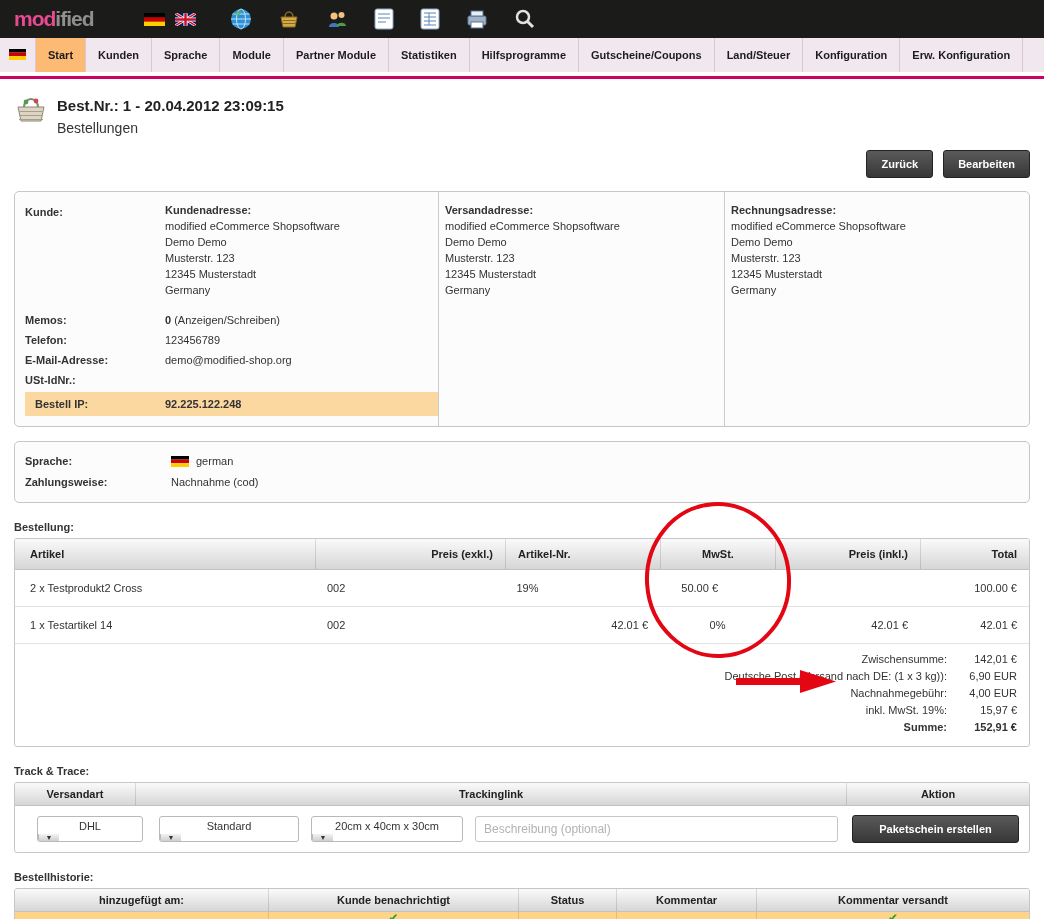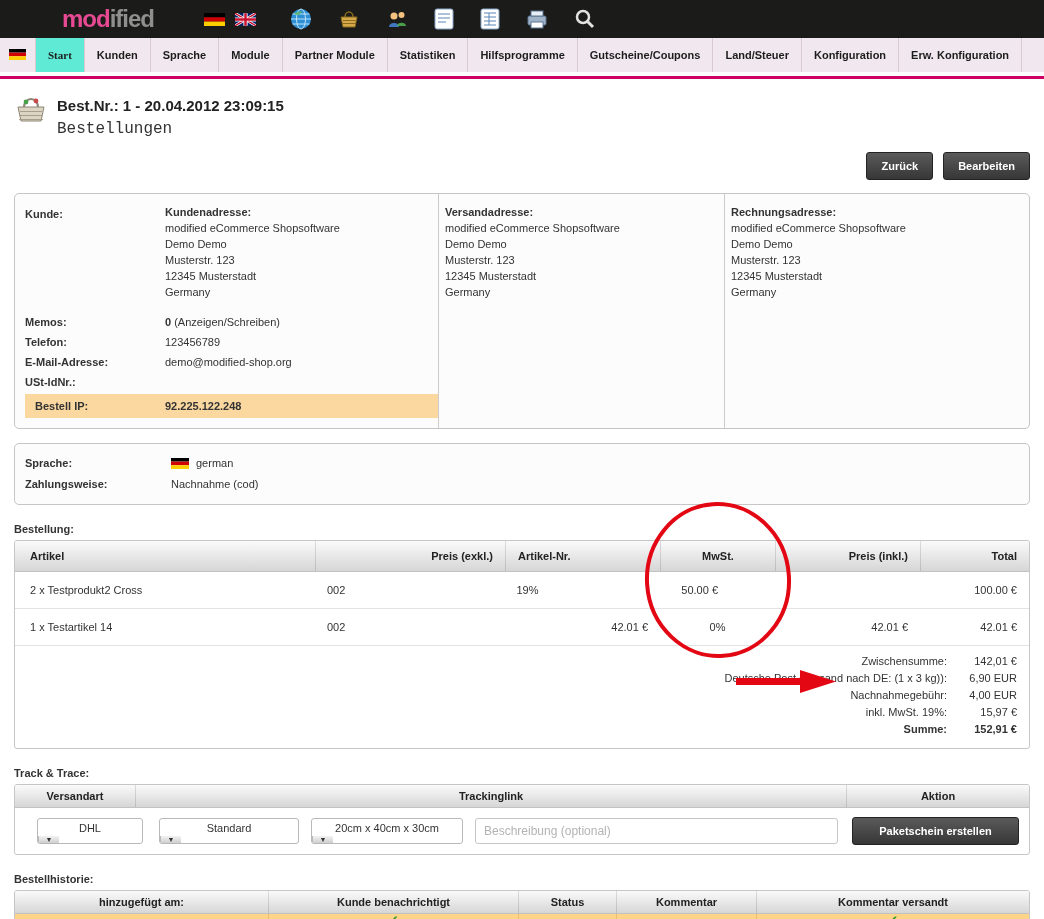--- a/index.html
+++ b/index.html
@@ -4,39 +4,39 @@
 <style>
   * { box-sizing: border-box; }
   html,body { margin:0; padding:0; }
   body {
     width:1044px; height:919px; overflow:hidden; position:relative;
     background:#fff; color:#333;
     font-family:"Liberation Sans","DejaVu Sans",sans-serif; font-size:11px;
   }
   
   .topbar { height:38px; background:#1b1b19; display:flex; align-items:center; padding:0 14px; }
-  .logo { font-size:24px; font-weight:bold; letter-spacing:-1px; line-height:38px;margin-left:48px; }
+  .logo { font-size:21px; font-weight:bold; letter-spacing:-1px; line-height:38px; }
   .logo .p1 { color:#e74a93; }
   .logo .p2 { color:#8f8f8f; }
   .top-flags { display:flex; gap:10px; margin-left:50px; align-items:center; }
   .top-icons { display:flex; gap:26px; margin-left:34px; align-items:center; }
   .icon-btn { display:flex; cursor:pointer; }
   
   .nav { display:flex; background:#f1e8ef; height:34px; align-items:stretch; }
   .tab { display:flex; align-items:center; padding:0 12px; font-weight:bold; font-size:11px;
          color:#1c1c1c; border-right:1px solid #d9c9d4; cursor:pointer; white-space:nowrap; }
   .tab.flag-tab { padding:0 9px; }
-  .tab.active { background:#5eead4;font-family:Liberation Serif, serif; }
+  .tab.active { background:#fdba74; }
   .nav-gap { height:4px; background:#fff; }
   .nav-line { height:3px; background:#cc0066; }
   
   .content { padding:8px 14px 0; }
   .page-head { display:flex; align-items:flex-start; gap:9px; margin-top:8px; }
   .page-title { font-size:15px; font-weight:bold; color:#222; margin-top:2px; }
-  .page-subtitle { font-size:16px; color:#333; margin-top:6px;font-family:Liberation Mono, monospace; }
+  .page-subtitle { font-size:14px; color:#333; margin-top:6px; }
   .btn-row { display:flex; gap:10px; margin:14px 0 13px;justify-content:flex-end; }
   .btn { background:linear-gradient(#5a5a5a,#373737); color:#fff; font-weight:bold; font-size:11px;
          border:1px solid #232323; border-radius:3px; padding:7px 14px; cursor:pointer;
          font-family:inherit; }
   
   .box { border:1px solid #c6c6c6; border-radius:5px; background:#fcfcfc; }
   .customer-box { display:flex; }
   .col { padding:10px 6px; }
   .col1 { width:424px; border-right:1px solid #ccc; padding:10px 0 10px 10px; }
   .col2 { width:286px; border-right:1px solid #ccc; padding-left:6px; }

